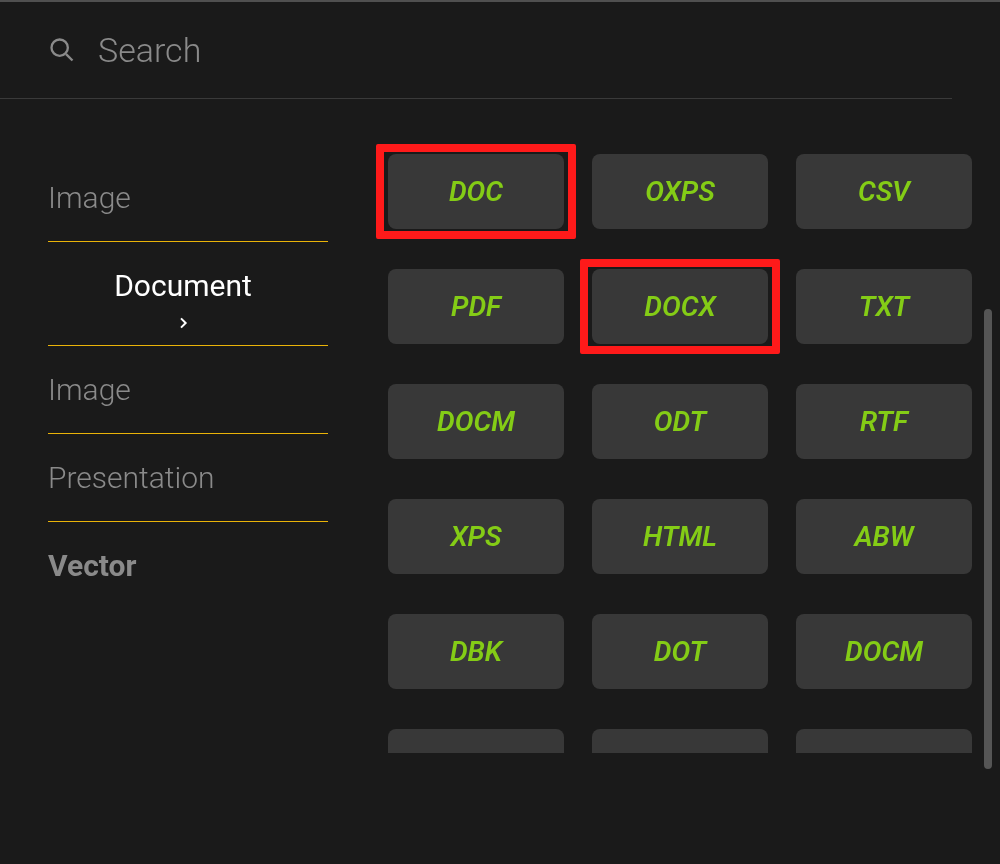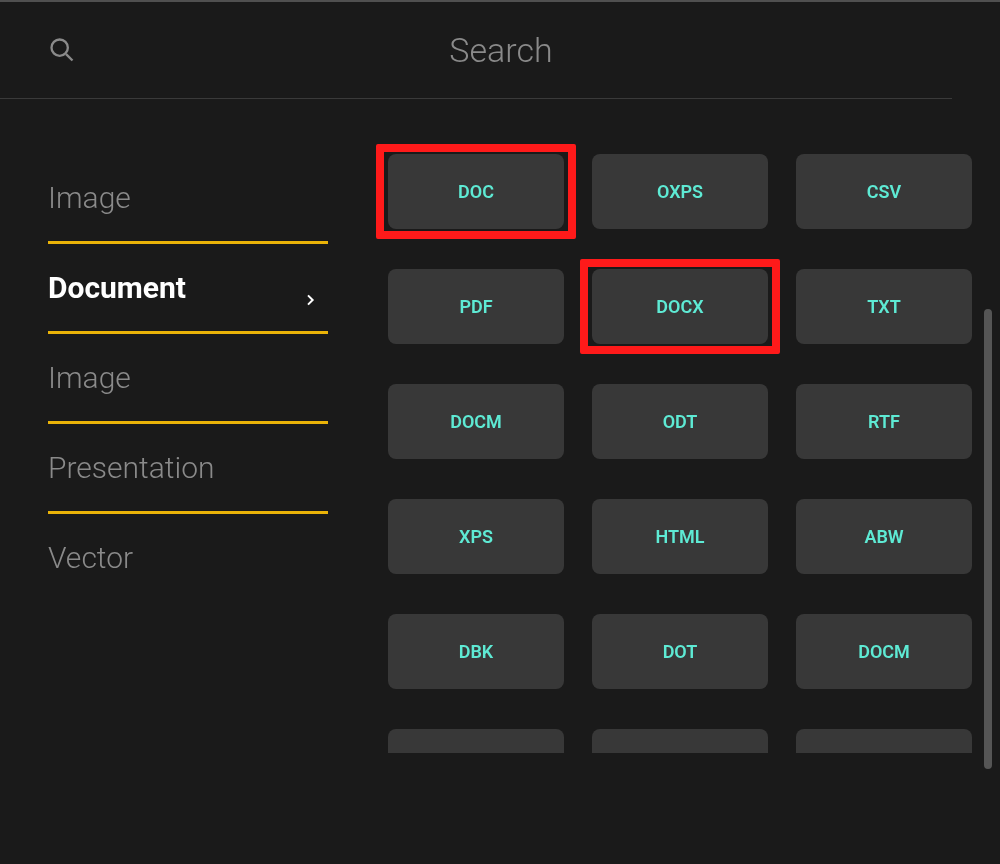--- a/index.html
+++ b/index.html
@@ -44,52 +44,53 @@
       stroke-width: 2;
     }
     .search-input {
       flex: 1;
       background: transparent;
       border: none;
       outline: none;
       font-size: 34px;
       color: #ef4444;
       font-weight: 300;
-      text-align: center;
     }
     .search-input::placeholder {
       color: #8a8a8a;
     }
     .content {
       display: flex;
       padding: 55px 0 0 48px;
       height: calc(100% - 120px);
       position: relative;
     }
     .sidebar {
       width: 280px;
       flex-shrink: 0;
     }
     .sidebar-item {
       display: flex;
       align-items: center;
       justify-content: space-between;
       padding: 26px 10px 26px 0;
-      border-bottom: 3px solid #eab308;
+      border-bottom: 1px solid #eab308;
       cursor: pointer;
       font-size: 30px;
       color: #8a8a8a;
       font-weight: 300;
     }
     .sidebar-item.active {
       color: #ffffff;
-      font-weight: 700;
+      font-weight: 400;
+      flex-direction: column;
     }
     .sidebar-item:last-child {
       border-bottom: none;
+      font-weight: bold;
     }
     .chevron {
       width: 16px;
       height: 16px;
       display: none;
     }
     .sidebar-item.active .chevron {
       display: block;
     }
     .chevron svg {
@@ -109,28 +110,29 @@
       display: grid;
       grid-template-columns: repeat(3, 176px);
       gap: 40px 28px;
       justify-content: start;
     }
     .format-button {
       height: 75px;
       background: #383838;
       border: none;
       border-radius: 8px;
-      color: #5eead4;
-      font-size: 18px;
+      color: #84cc16;
+      font-size: 28px;
       font-weight: 600;
       cursor: pointer;
       display: flex;
       align-items: center;
       justify-content: center;
       position: relative;
+      font-style: italic;
     }
     .format-button.highlighted::after {
       content: "";
       position: absolute;
       top: -10px;
       left: -12px;
       right: -12px;
       bottom: -10px;
       border: 8px solid #ff1a1a;
       border-radius: 2px;

